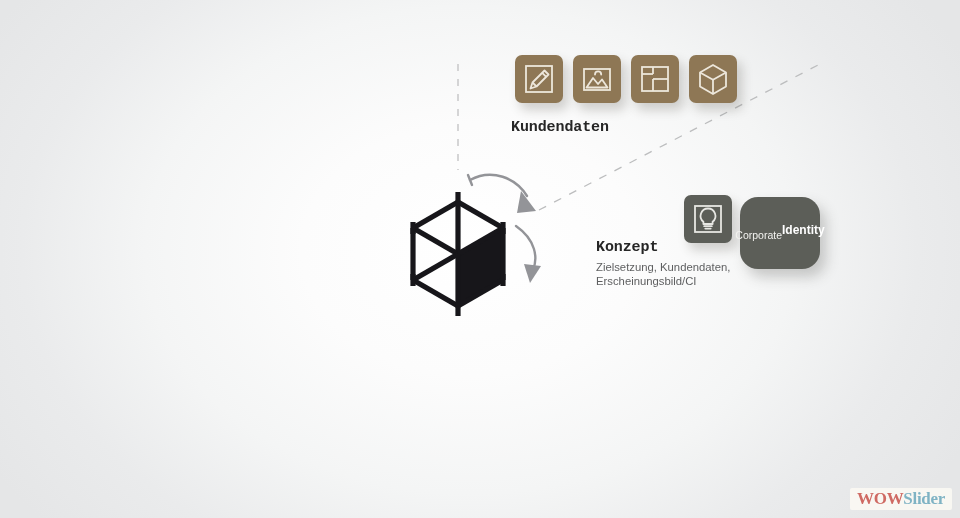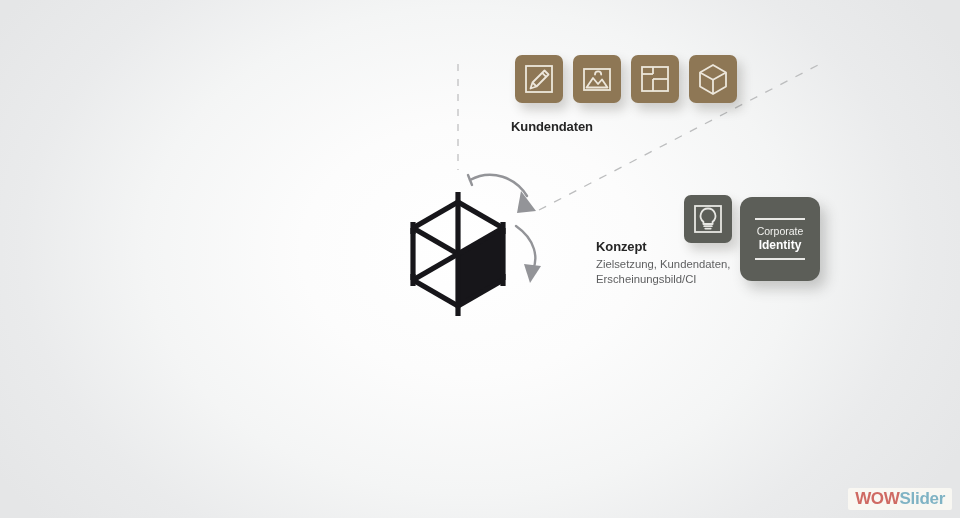--- a/index.html
+++ b/index.html
@@ -34,47 +34,48 @@
     border-radius: 7px;
     box-shadow: 5px 7px 11px rgba(60,55,45,0.22);
   }
   .tile.brown { background: #8e7755; }
   .tile.gray  { background: #5c5e58; }
   .tile svg { display: block; }
 
   
   .blk { position: absolute; }
   .blk .hd {
-    font-size: 13px;
+    font-size: 15px;
     font-weight: bold;
     color: #262626;
     letter-spacing: -0.1px;
     line-height: 1.1;
     white-space: nowrap;
+    font-family: Liberation Mono, monospace;
   }
   .blk .sb {
     margin-top: 3px;
     font-size: 11.3px;
     color: #5e5f60;
     line-height: 1.32;
     white-space: nowrap;
   }
 
   
   #ci-card {
     position: absolute;
     left: 740px;
     top: 197px;
     width: 80px;
-    height: 84px;
-    border-radius: 12px;
+    height: 72px;
+    border-radius: 18px;
     background: #5c5e58;
     box-shadow: 6px 8px 13px rgba(60,60,55,0.25);
     display: flex;
-    flex-direction: column;
+    flex-direction: row;
     align-items: center;
     justify-content: center;
   }
   #ci-card .rule {
     width: 50px;
     height: 2px;
     background: #e9e9e6;
   }
   #ci-card .l1 {
     color: #f2f2ef;
@@ -96,20 +97,21 @@
     position: absolute;
     right: 8px;
     bottom: 8px;
     background: rgba(252,249,243,0.85);
     padding: 2px 7px 3px 7px;
     border-radius: 2px;
     font-size: 17px;
     font-weight: bold;
     letter-spacing: -0.3px;
     line-height: 1;
+    font-family: Liberation Serif, serif;
   }
   #wm .w1 { color: #cf6a63; }
   #wm .w2 { color: #7fb3c4; }
 </style>
 </head>
 <body>
 
 <div id="stage">
 
   <svg id="art" viewBox="0 0 960 518">

